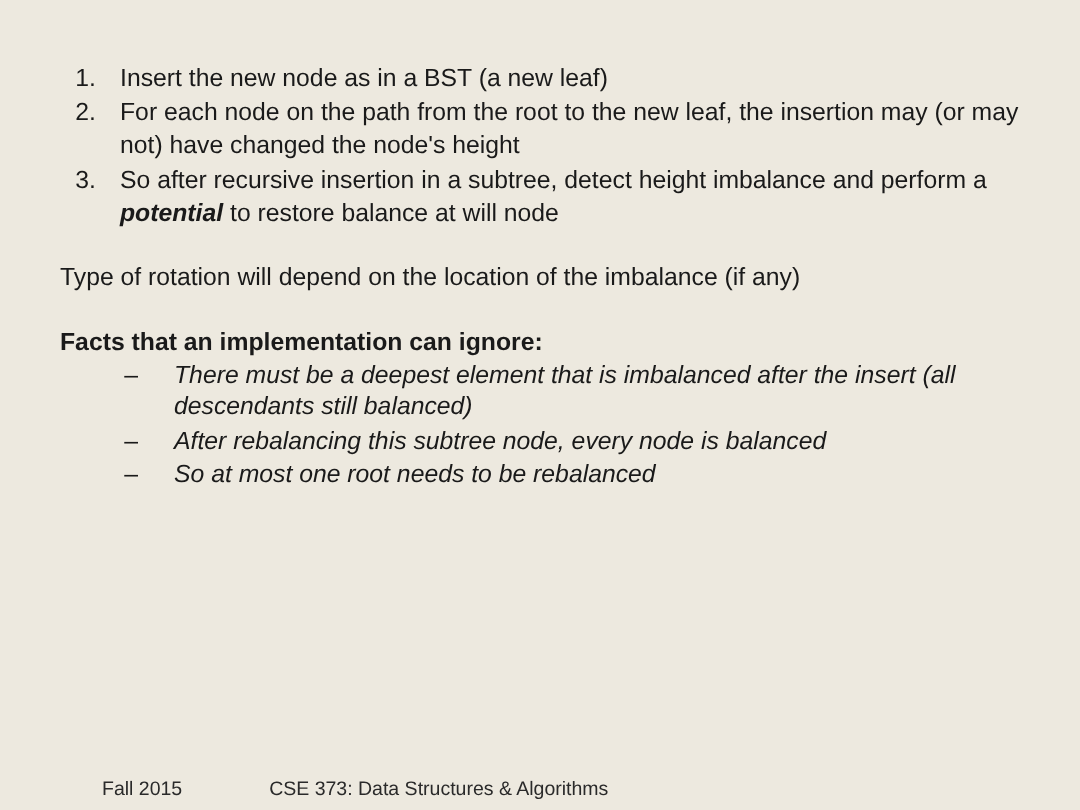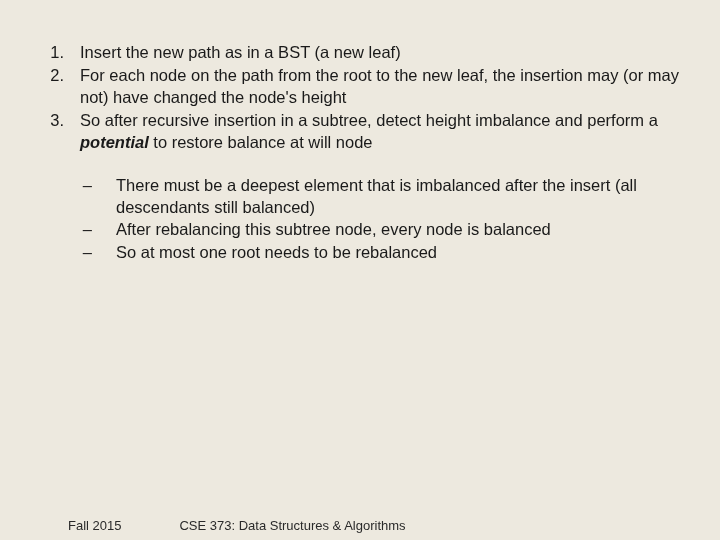--- a/index.html
+++ b/index.html
@@ -65,20 +65,21 @@
   }
   .dash-mark {
     width: 58px;
     flex: 0 0 58px;
     text-align: right;
     padding-right: 6px;
   }
   .dash-txt {
     flex: 1;
     padding-left: 18px;
+    font-style: italic;
   }
   .footer {
     position: absolute;
     bottom: 22px;
     left: 0;
     width: 720px;
     font-size: 13px;
     color: #2a2a2a;
   }
   .footer-left {
@@ -96,36 +97,38 @@
 </style>
 </head>
 <body>
 
 <div class="slide">
 
 
   <div class="ol">
     <div class="ol-row">
       <div class="ol-num">1.</div>
-      <div class="ol-txt">Insert the new path as in a BST (a new leaf)</div>
+      <div class="ol-txt">Insert the new node as in a BST (a new leaf)</div>
     </div>
     <div class="ol-row">
       <div class="ol-num">2.</div>
       <div class="ol-txt">For each node on the path from the root to the new leaf, the insertion may (or may not) have changed the node's height</div>
     </div>
     <div class="ol-row">
       <div class="ol-num">3.</div>
       <div class="ol-txt">
         <span>So after recursive insertion in a subtree, detect height imbalance and perform a </span><span class="em-rotation">potential</span><span> to restore balance at will node</span>
       </div>
     </div>
   </div>
 
+  <div class="para">Type of rotation will depend on the location of the imbalance (if any)</div>
 
   <div>
+    <div class="facts-head">Facts that an implementation can ignore:</div>
     <div class="dash-list">
       <div class="dash-row">
         <div class="dash-mark">–</div>
         <div class="dash-txt">There must be a deepest element that is imbalanced after the insert (all descendants still balanced)</div>
       </div>
       <div class="dash-row">
         <div class="dash-mark">–</div>
         <div class="dash-txt">After rebalancing this subtree node, every node is balanced</div>
       </div>
       <div class="dash-row">

